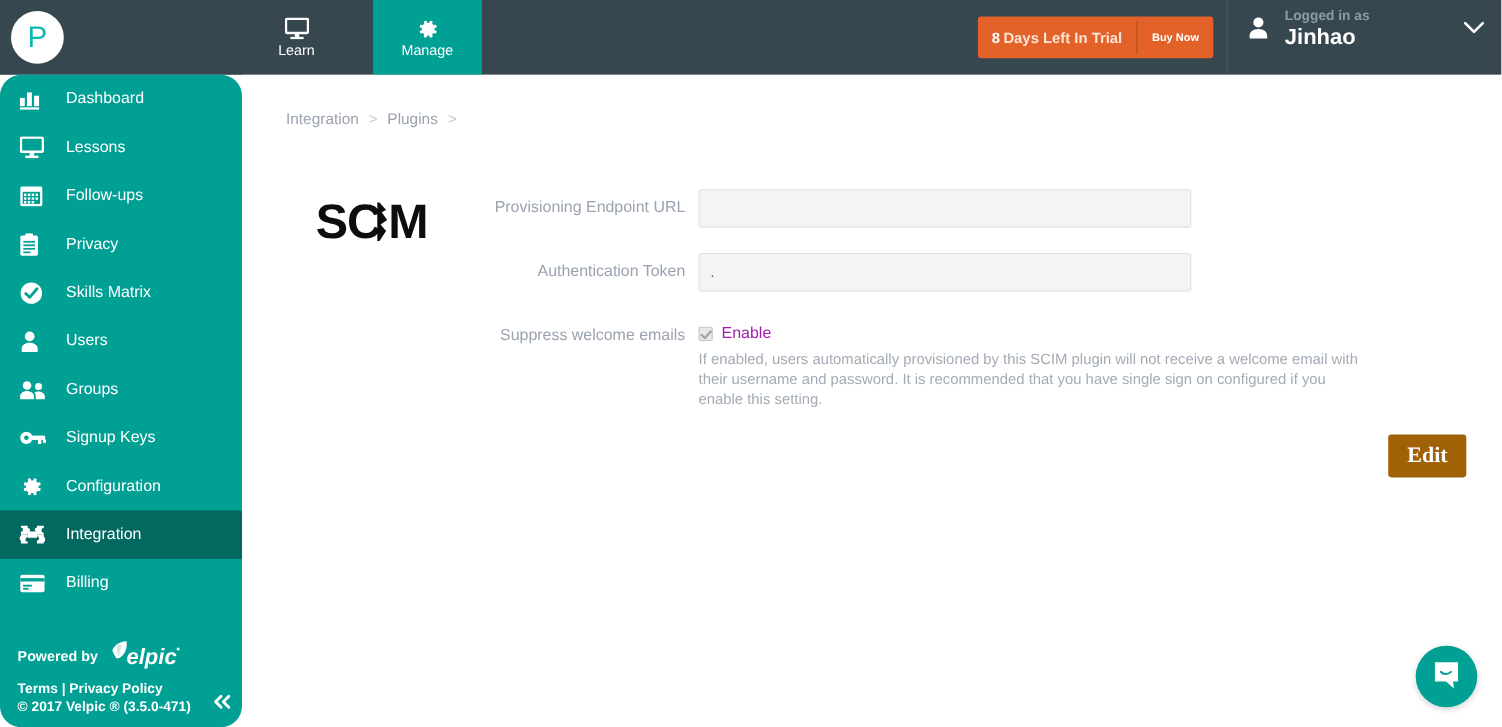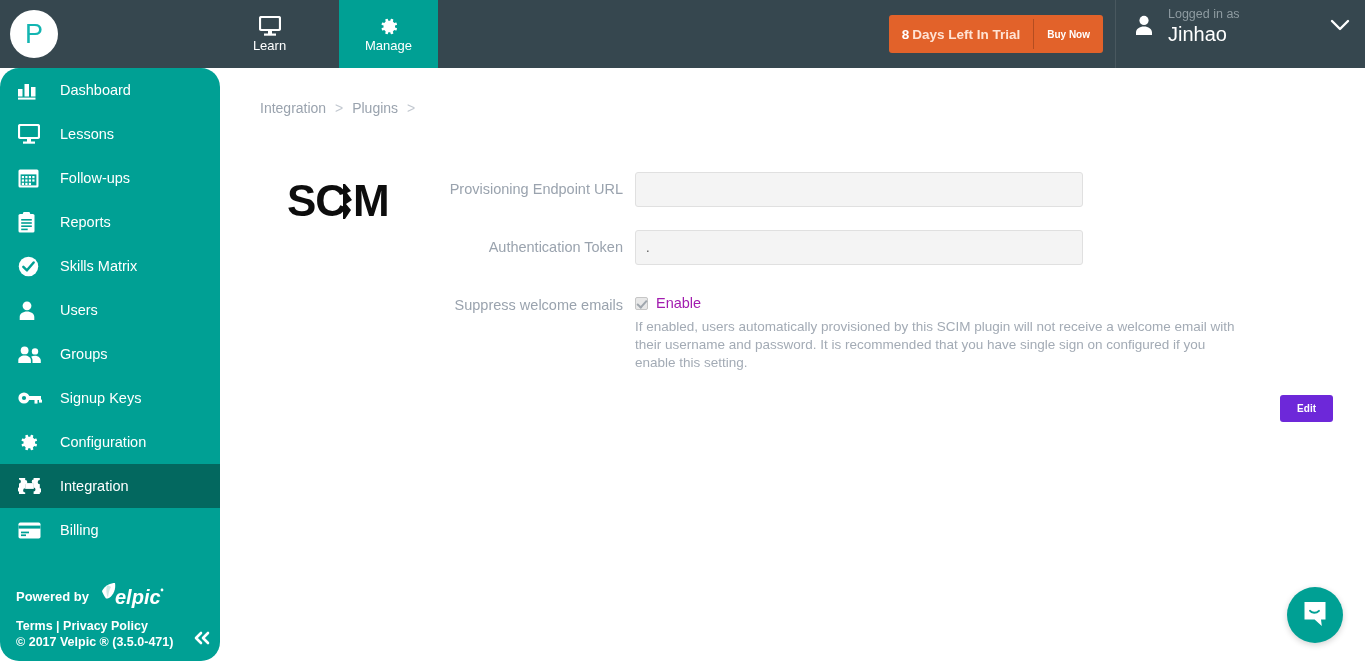--- a/index.html
+++ b/index.html
@@ -60,20 +60,21 @@
   .buy-now {
     display: flex; align-items: center; padding: 0 13px;
     color: #ffffff; font-size: 10px; font-weight: bold;
     white-space: nowrap;
   }
 
   .user-zone {
     width: 250px; height: 68px; border-left: 1px solid #49585f;
     display: flex; align-items: center; padding: 0 14px 14px 18px;
     cursor: pointer;
+    font-weight: bold;
   }
   .user-ico { margin-right: 14px; }
   .user-meta { flex: 1 1 auto; line-height: 1.25; }
   .user-label { color: #8e9ba1; font-size: 12.5px; }
   .user-name { color: #ffffff; font-size: 20px; }
   .caret { color: #ffffff; }
 
   
   .sidebar {
     position: absolute; top: 68px; left: 0;
@@ -161,23 +162,23 @@
   .check-label { font-size: 14.5px; color: #a21caf; }
   .help-text {
     width: 608px; margin-top: 7px;
     font-size: 13.5px; line-height: 18px; color: #a3abb5;
   }
   .btn-row {
     display: flex; justify-content: flex-end;
     padding-right: 32px; margin-top: 22px;
   }
   .edit-btn {
-    background: #6d28d9; color: #ffffff; border: none; border-radius: 3px;
-    font-family: Liberation Sans, sans-serif;
-    font-size: 10px; font-weight: bold;
+    background: #a16207; color: #ffffff; border: none; border-radius: 3px;
+    font-family: Liberation Serif, serif;
+    font-size: 20px; font-weight: bold;
     padding: 8px 17px; cursor: pointer;
   }
 
   
   .chat-launcher {
     position: absolute; right: 22px; bottom: 18px;
     width: 56px; height: 56px; border-radius: 50%;
     background: #00a094; cursor: pointer;
     display: flex; align-items: center; justify-content: center;
     box-shadow: 0 2px 6px rgba(0,0,0,0.18);
@@ -304,21 +305,21 @@
           <rect x="0.5" y="2" width="16" height="18.5" rx="1.6"></rect>
           <rect x="5" y="0" width="7" height="4" rx="1.2"></rect>
           <g fill="#00a094">
             <rect x="3.2" y="7" width="10.6" height="1.6"></rect>
             <rect x="3.2" y="10.2" width="10.6" height="1.6"></rect>
             <rect x="3.2" y="13.4" width="10.6" height="1.6"></rect>
             <rect x="3.2" y="16.6" width="6.5" height="1.6"></rect>
           </g>
         </svg>
       </span>
-      <span>Reports</span>
+      <span>Privacy</span>
     </div>
 
     <div class="side-item">
       <span class="side-ico">
         <svg width="21" height="21" viewBox="0 0 22 22">
           <circle cx="11" cy="11" r="10.2" fill="#fff"></circle>
           <polyline points="5.6,11.4 9.4,15 16.4,6.8" fill="none" stroke="#00a094" stroke-width="2.6" stroke-linecap="round" stroke-linejoin="round"></polyline>
         </svg>
       </span>
       <span>Skills Matrix</span>

